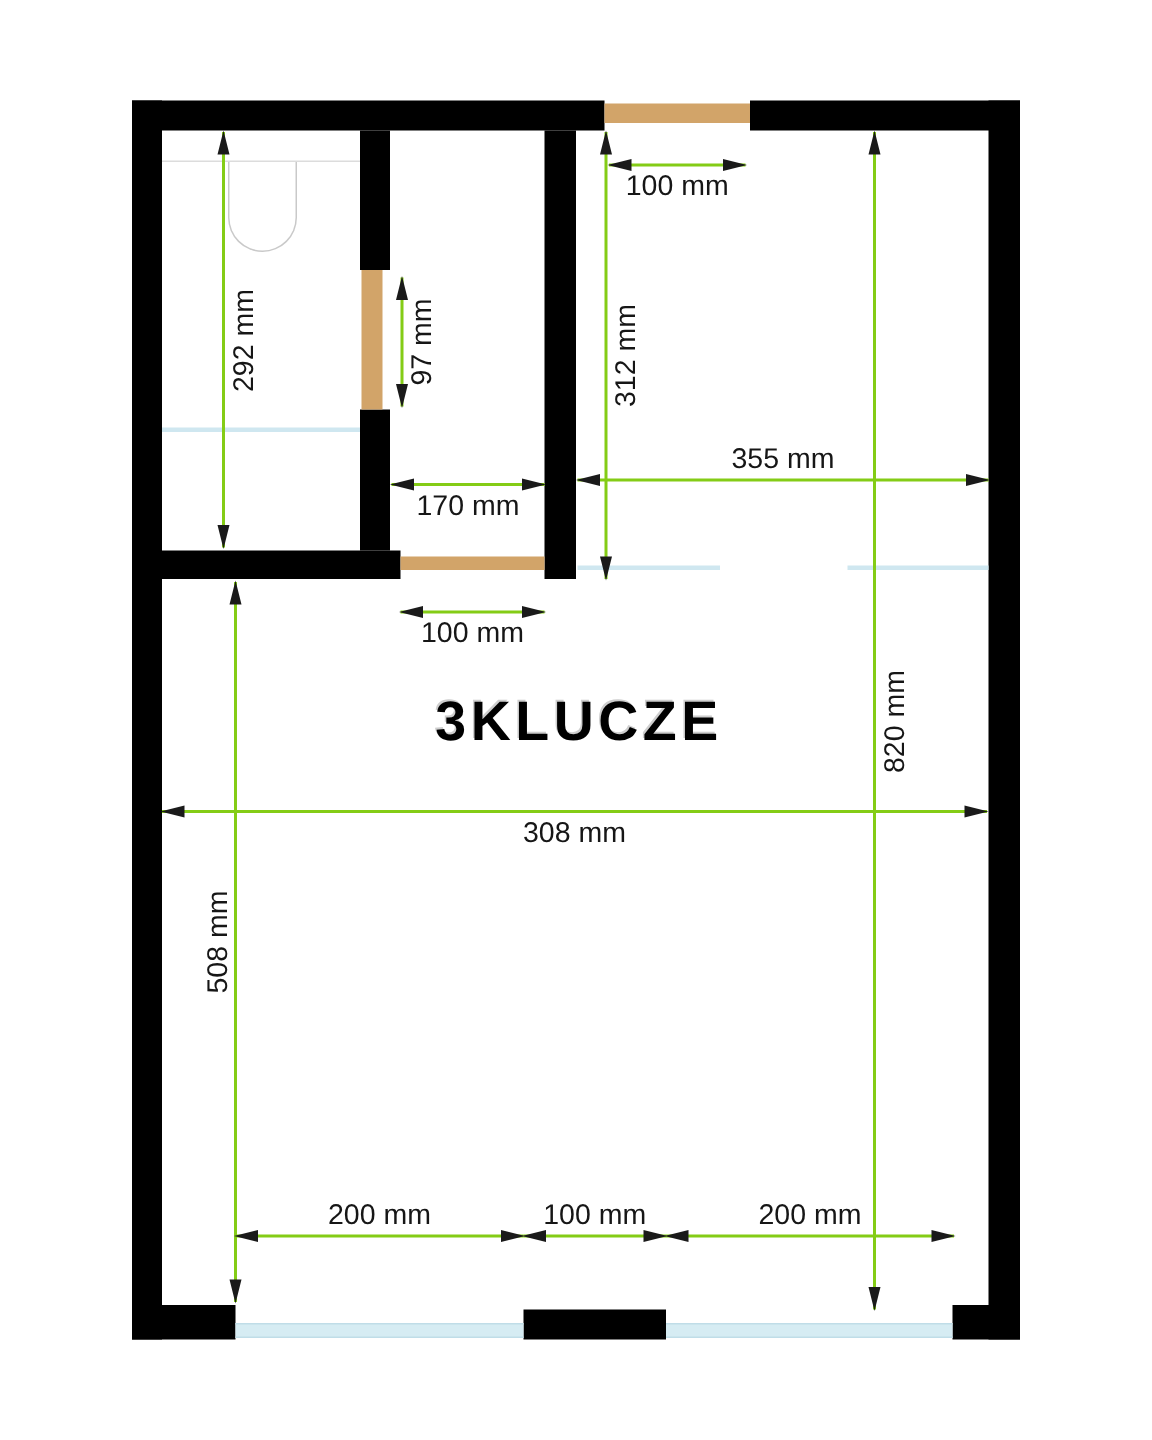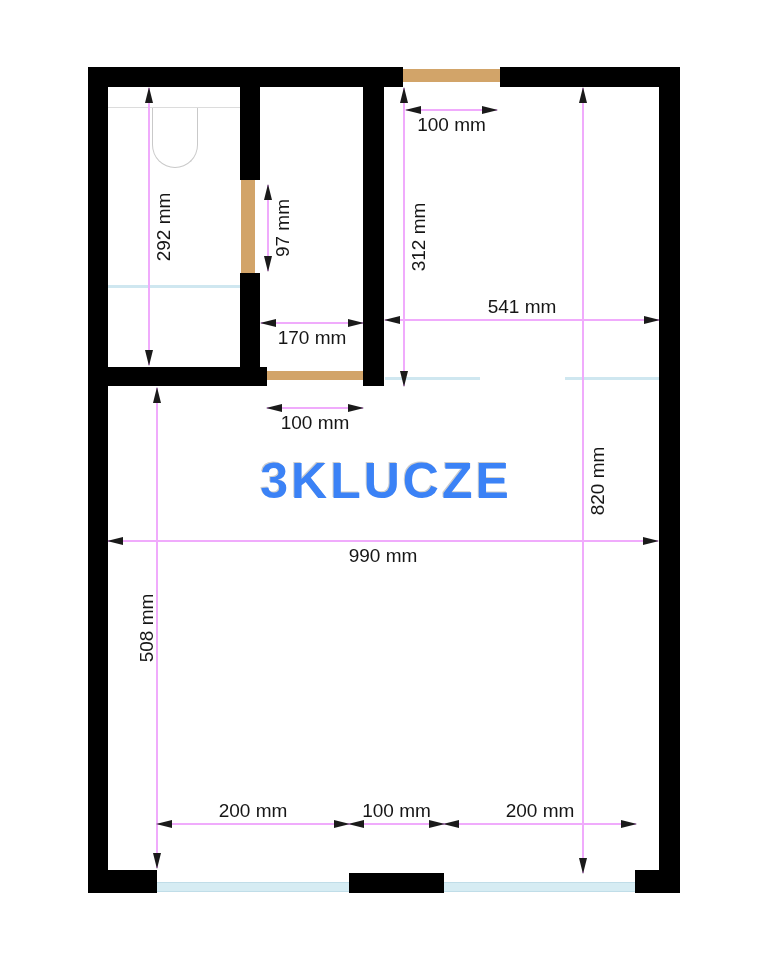--- a/index.html
+++ b/index.html
@@ -15,21 +15,21 @@
     box-sizing:border-box;
   }
   .blueline { position:absolute; background:#cfe7f0; height:3px; }
   .grayline { position:absolute; background:#dcdcdc; height:1px; }
   .toilet {
     position:absolute; left:152px; top:108px; width:46px; height:60px;
     background:#ffffff; border:1.5px solid #c9c9c9; border-top:none;
     border-radius:0 0 23px 23px; box-sizing:border-box;
   }
   
-  .dim { position:absolute; background:#f0abfc; }
+  .dim { position:absolute; background:#84cc16; }
   .dim.h { height:2px; }
   .dim.v { width:2px; }
   .dim.h::before {
     content:""; position:absolute; left:-1px; top:-3.5px; width:0; height:0;
     border-style:solid; border-width:4.5px 16px 4.5px 0;
     border-color:transparent #1a1a1a transparent transparent;
   }
   .dim.h::after {
     content:""; position:absolute; right:-1px; top:-3.5px; width:0; height:0;
     border-style:solid; border-width:4.5px 0 4.5px 16px;
@@ -51,22 +51,22 @@
   }
   .dim.h .lbl { left:50%; transform:translateX(-50%); }
   .dim.h .lbl.above { bottom:5px; }
   .dim.h .lbl.below { top:6px; }
   .dim.v .lbl { top:50%; transform:translate(-50%,-50%) rotate(-90deg); }
   .dim.v .lbl.right { left:calc(50% + 14px); }
   .dim.v .lbl.left  { left:calc(50% - 11px); }
   .watermark {
     position:absolute; left:386px; top:481px;
     transform:translate(-50%,-50%);
-    font-size:50px; font-weight:bold; letter-spacing:3px;
-    color:#3b82f6; text-shadow:-1px -1px 0 #cecece;
+    font-size:37px; font-weight:bold; letter-spacing:3px;
+    color:#000000; text-shadow:-1px -1px 0 #cecece;
   }
 </style>
 </head>
 <body>
 
 <div class="plan">
 
   <div class="watermark">3KLUCZE</div>
 
   <div class="wall" style="left:88px; top:67px; width:315px; height:20px;"></div>
@@ -97,21 +97,21 @@
 
   <div class="dim h" style="left:406px; top:109px; width:91px;">
     <span class="lbl below">100 mm</span>
   </div>
 
   <div class="dim v" style="left:403px; top:88px; height:298px;">
     <span class="lbl right">312 mm</span>
   </div>
 
   <div class="dim h" style="left:385px; top:319px; width:274px;">
-    <span class="lbl above">541 mm</span>
+    <span class="lbl above">355 mm</span>
   </div>
 
   <div class="dim v" style="left:582px; top:88px; height:785px;">
     <span class="lbl right">820 mm</span>
   </div>
 
   <div class="dim v" style="left:148px; top:88px; height:277px;">
     <span class="lbl right">292 mm</span>
   </div>
 
@@ -121,21 +121,21 @@
 
   <div class="dim h" style="left:261px; top:322px; width:102px;">
     <span class="lbl below">170 mm</span>
   </div>
 
   <div class="dim h" style="left:267px; top:407px; width:96px;">
     <span class="lbl below">100 mm</span>
   </div>
 
   <div class="dim h" style="left:108px; top:540px; width:550px;">
-    <span class="lbl below">990 mm</span>
+    <span class="lbl below">308 mm</span>
   </div>
 
   <div class="dim v" style="left:156px; top:388px; height:480px;">
     <span class="lbl left">508 mm</span>
   </div>
 
   <div class="dim h" style="left:157px; top:823px; width:192px;">
     <span class="lbl above">200 mm</span>
   </div>
 

